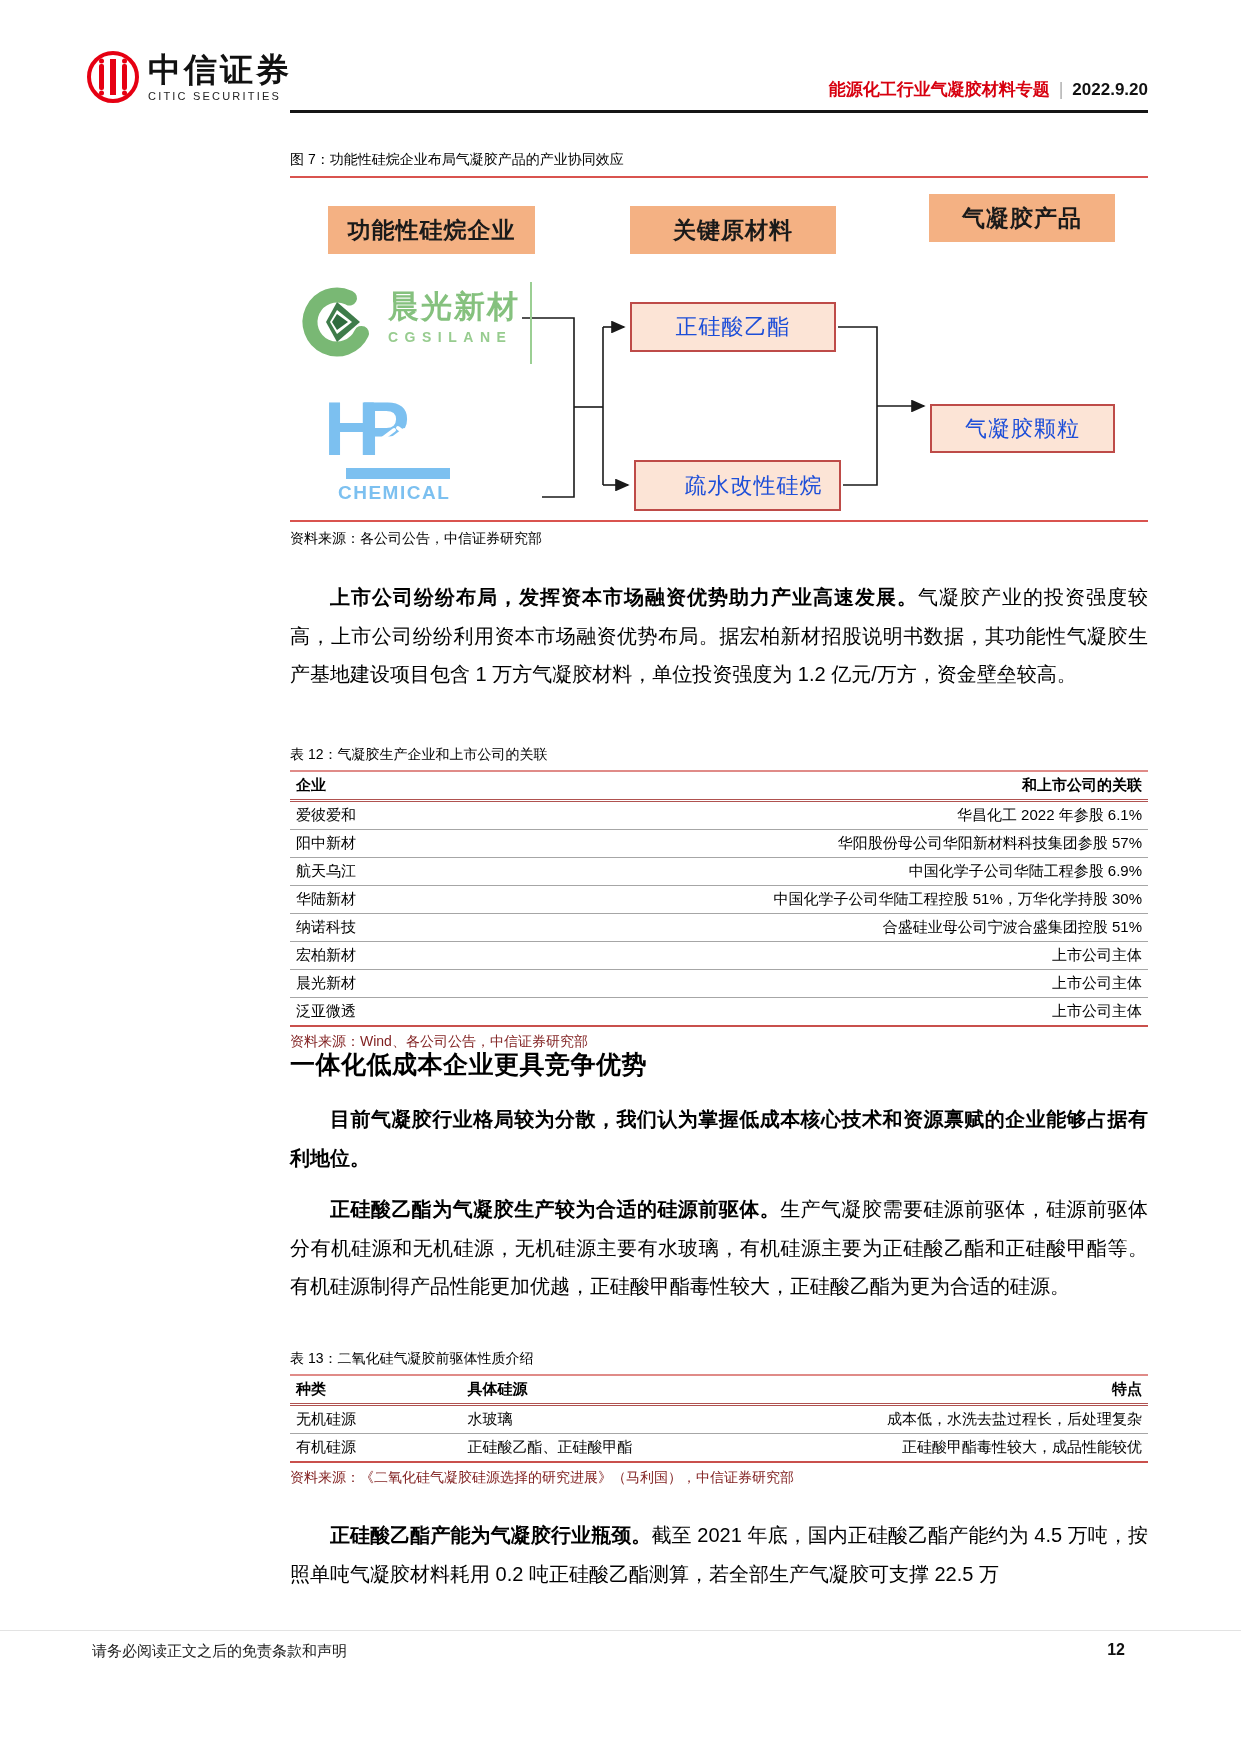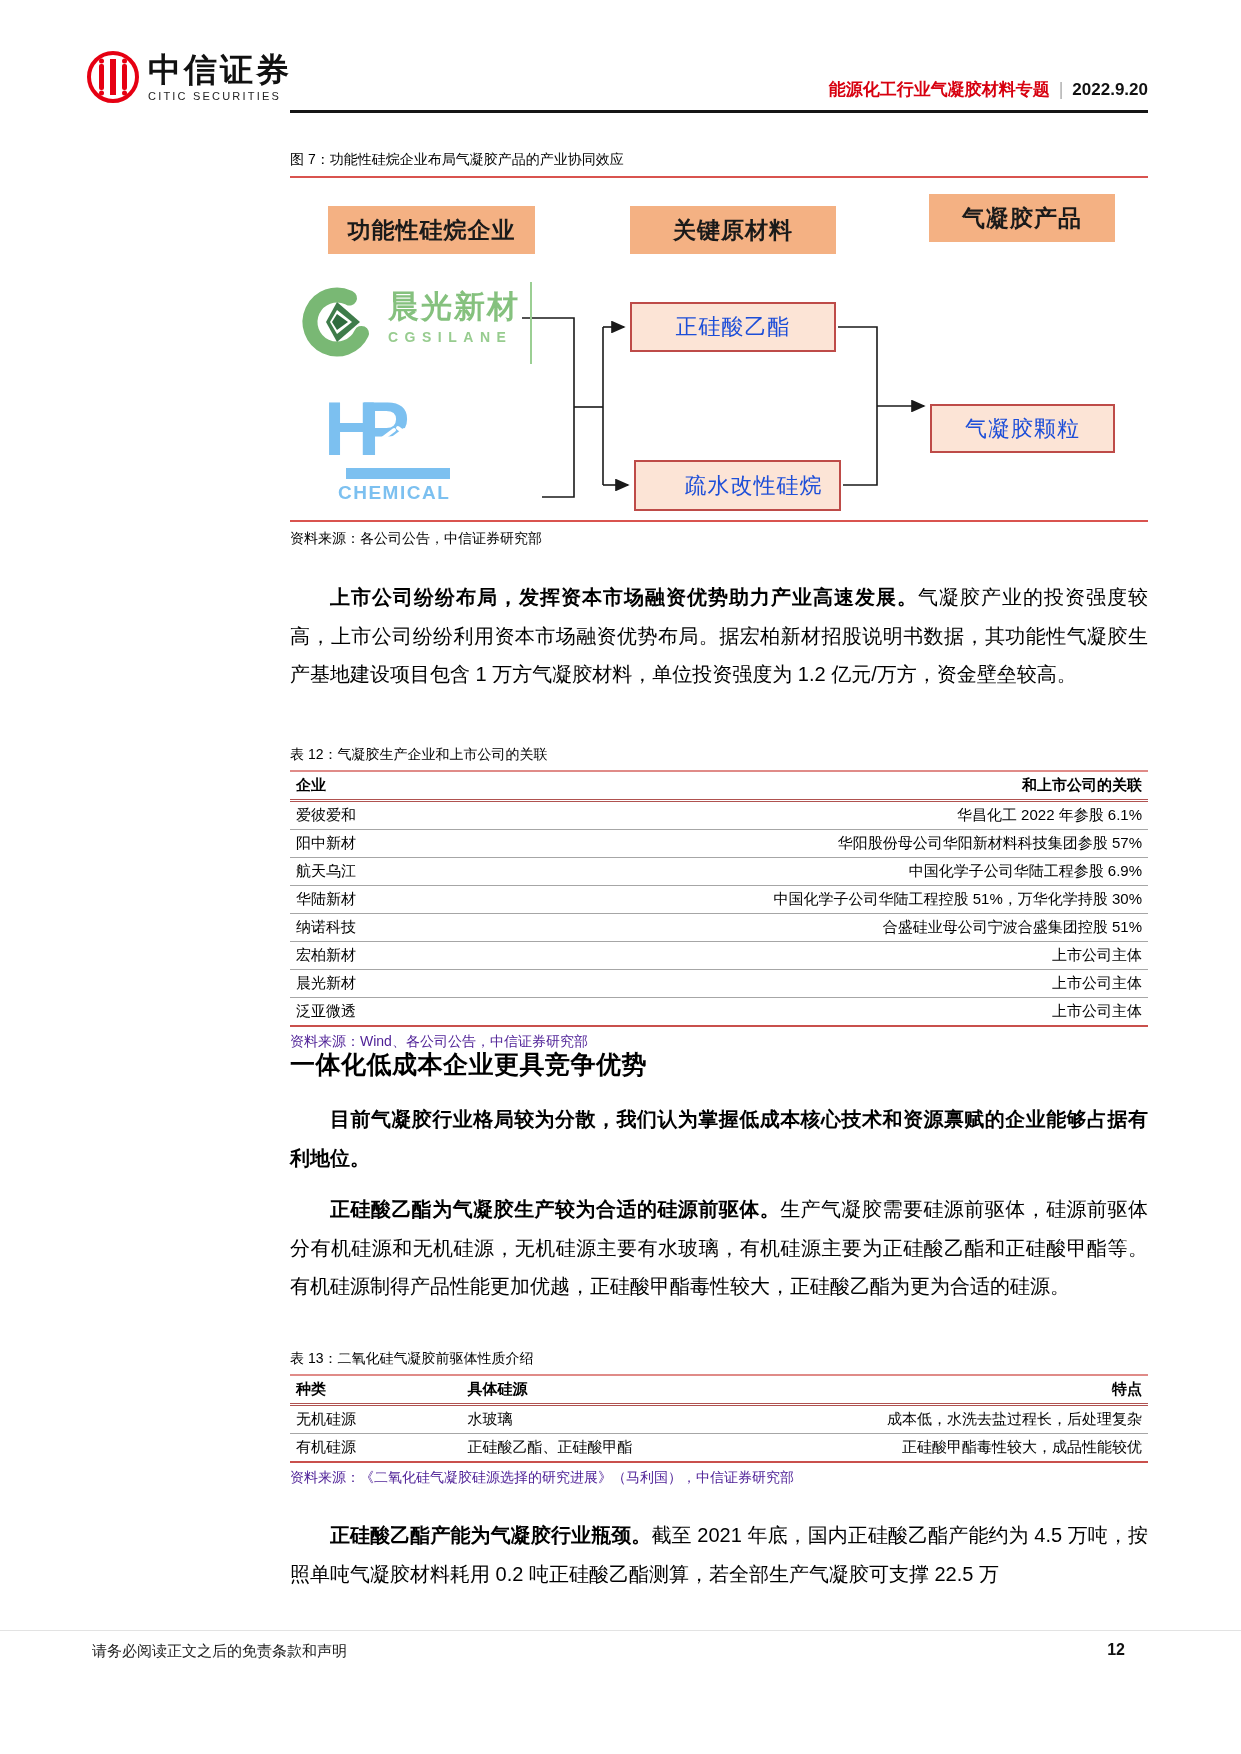--- a/index.html
+++ b/index.html
@@ -59,21 +59,21 @@
   
   .tablock { position:absolute; left:290px; width:858px; }
   .tab12 { top:746px; }
   .tab13 { top:1350px; }
   .tab-caption { font-size:14px; color:#000; margin-bottom:6px; }
   table.rt { width:100%; border-collapse:collapse; border-top:2px solid #e08b88; font-size:15px; }
   table.rt th { font-weight:700; padding:4px 6px; border-bottom:3px double #b05250; }
   table.rt td { padding:4px 6px; border-bottom:1px solid #a6a6a6; }
   table.rt tr:last-child td { border-bottom:2px solid #c9504c; }
   .al { text-align:left; } .ac { text-align:left; } .ar { text-align:right; }
-  .tab-source { font-size:14px; color:#4c1d95; margin-top:6px; }
+  .tab-source { font-size:14px; color:#7f1d1d; margin-top:6px; }
   .tab12 .c1 { width:26%; } .tab12 .c2 { width:74%; }
   .tab13 .c1 { width:20%; } .tab13 .c2 { width:38%; } .tab13 .c3 { width:42%; }
 
   
   .section-title { position:absolute; left:290px; top:1048px; font-size:25px; font-weight:700; color:#000; letter-spacing:0.5px; }
 
   
   .footer-rule { position:absolute; left:0; top:1630px; width:1241px; height:1px; background:#e3e3e3; }
   .footer-text { position:absolute; left:92px; top:1642px; font-size:15px; color:#1a1a1a; }
   .page-num { position:absolute; right:116px; top:1641px; font-size:16px; font-weight:700; color:#111; }

